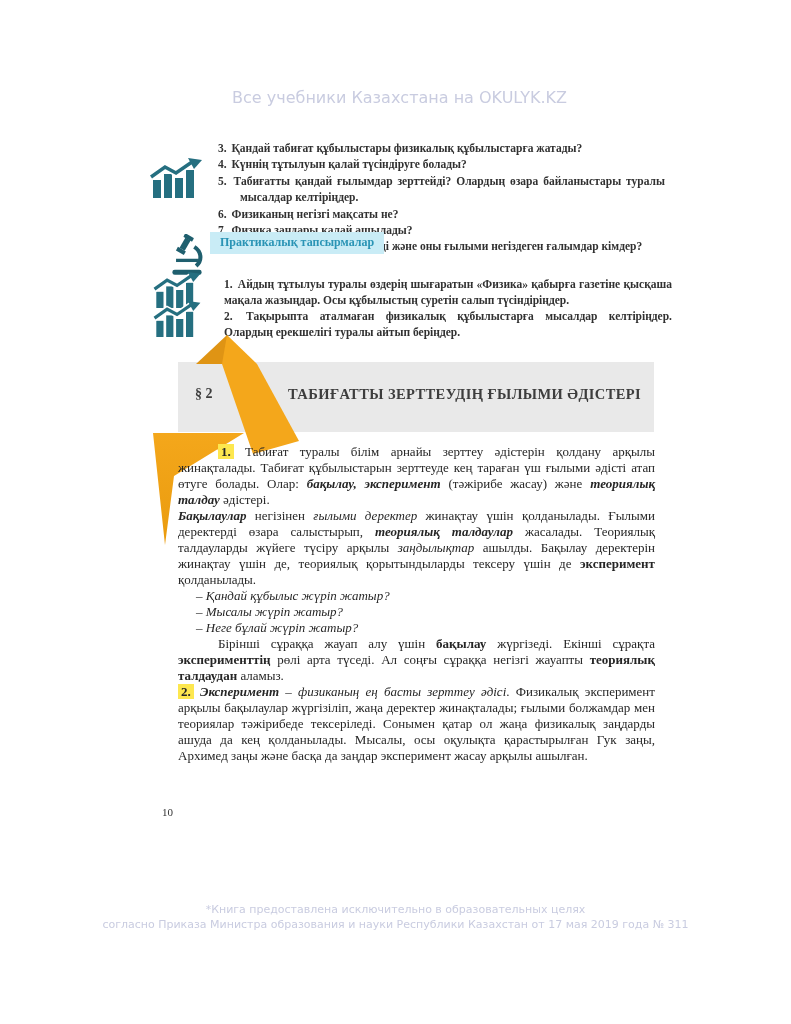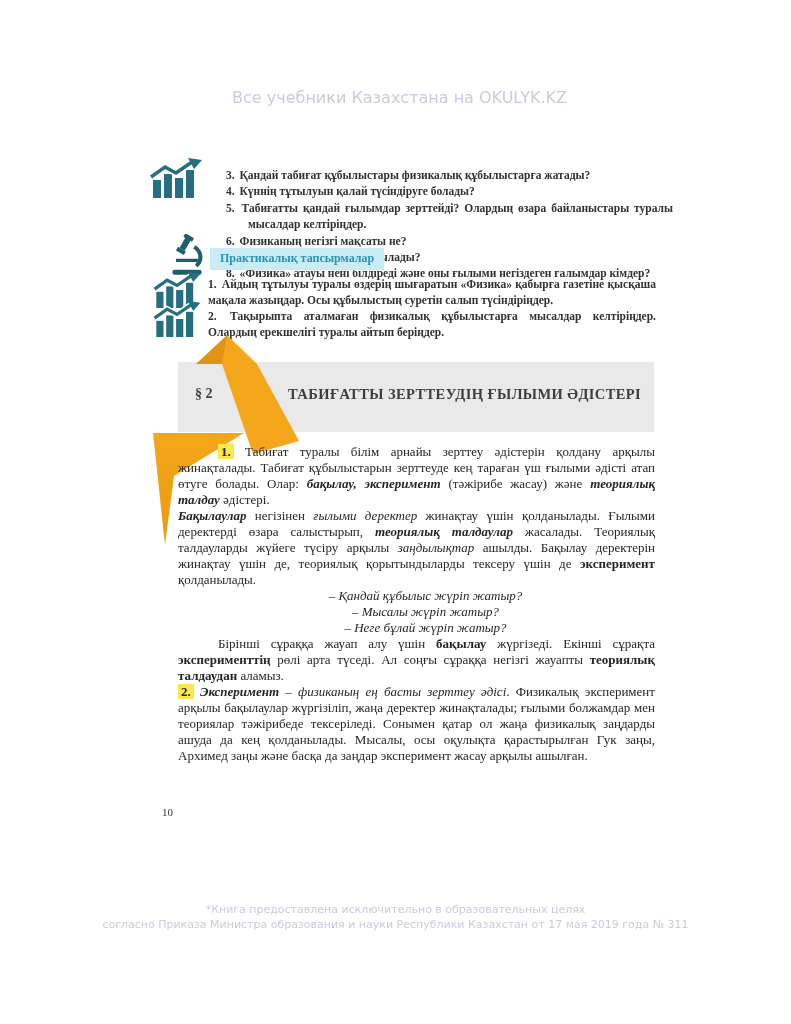--- a/index.html
+++ b/index.html
@@ -9,36 +9,36 @@
     --banner-bg:#e9e9e9; --banner-text:#3d3d3d;
     --ribbon:#f4a71b; --ribbon-dark:#df9414; --ribbon-deep:#ea9b0e;
     --watermark:#c9cce0; --body-text:#262626;
   }
   html,body{margin:0;padding:0;background:#ffffff;}
   .page{position:relative;width:791px;height:1024px;background:#ffffff;overflow:hidden;
         font-family:"Liberation Serif", serif;color:var(--body-text);}
   .wm-top{position:absolute;top:88px;left:0;width:781px;text-align:center;
           font-family:"DejaVu Sans", sans-serif;font-size:16px;color:var(--watermark);margin-left:9px;}
   
-  .q-list{position:absolute;left:226px;top:140px;width:447px;margin-top:27px;}
+  .q-list{position:absolute;left:218px;top:140px;width:447px;}
   .q-item{font-size:11.5px;font-weight:bold;color:#313131;line-height:16.4px;
           padding-left:22px;text-indent:-22px;text-align:justify;}
   .q-num{margin-right:2px;}
   
   .icon{position:absolute;color:var(--teal-icon);}
   .icon svg{display:block;}
   .ic-chart1{left:150px;top:158px;}
   .ic-micro{left:166px;top:234px;color:var(--teal-dark);}
   .ic-chart2{left:153px;top:272px;}
   .ic-chart3{left:153px;top:301px;}
   
-  .prac-label{position:absolute;left:210px;top:248px;background:var(--cyan-bg);
+  .prac-label{position:absolute;left:210px;top:232px;background:var(--cyan-bg);
               color:var(--cyan-text);font-size:12px;font-weight:bold;
               padding:3px 10px 4px 10px;}
-  .task-list{position:absolute;left:208px;top:276px;width:448px;}
+  .task-list{position:absolute;left:224px;top:276px;width:448px;}
   .t-item{font-size:11.5px;font-weight:bold;color:#313131;line-height:16px;
           text-align:justify;margin:0;}
   .t-num{margin-right:2px;}
   
   .banner{position:absolute;left:178px;top:362px;width:476px;height:70px;
           background:var(--banner-bg);z-index:1;}
   .banner .par{position:absolute;left:17px;top:24px;font-size:14px;font-weight:bold;
                color:var(--banner-text);}
   .banner .title{position:absolute;left:110px;right:8px;top:24px;text-align:left;
                  font-size:14.5px;font-weight:bold;letter-spacing:.4px;color:var(--banner-text);}
@@ -48,21 +48,21 @@
   .rb-dark{fill:var(--ribbon-dark);}
   .rb-tri{fill:url(#gradTri);}
   .gs1{stop-color:var(--ribbon);}
   .gs2{stop-color:var(--ribbon-deep);}
   
   .body-text{position:absolute;left:178px;top:444px;width:477px;z-index:3;
              font-size:13px;line-height:16px;text-align:justify;color:var(--body-text);}
   .para{margin:0;}
   .para.indent{text-indent:40px;}
   .para.flush{text-indent:0;}
-  .para.qline{padding-left:18px;text-align:center;font-style:italic;}
+  .para.qline{padding-left:18px;text-align:left;font-style:italic;}
   .seg-b{font-weight:bold;}
   .seg-i{font-style:italic;}
   .seg-hl{background:var(--highlight);padding:0 3px;}
   
   .page-num{position:absolute;left:162px;top:806px;font-size:11px;color:#333;}
   .wm-bottom{position:absolute;top:902px;left:0;width:791px;text-align:center;
              font-family:"DejaVu Sans", sans-serif;font-size:11px;line-height:15px;
              color:var(--watermark);}
 </style>
 </head>

